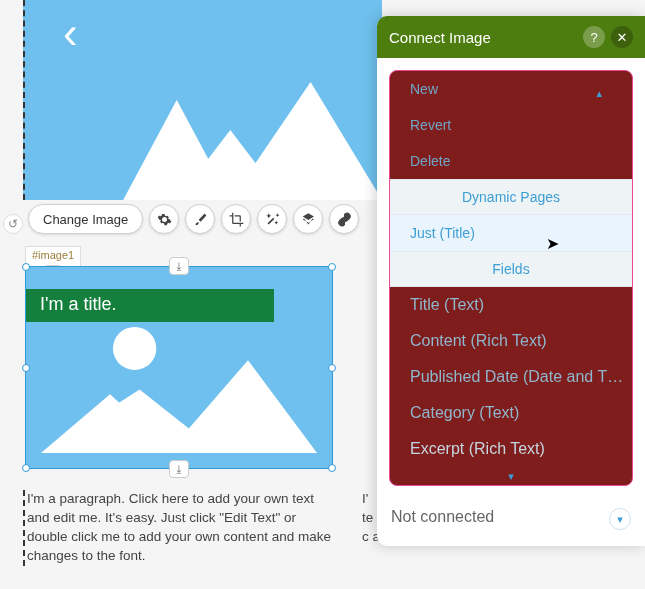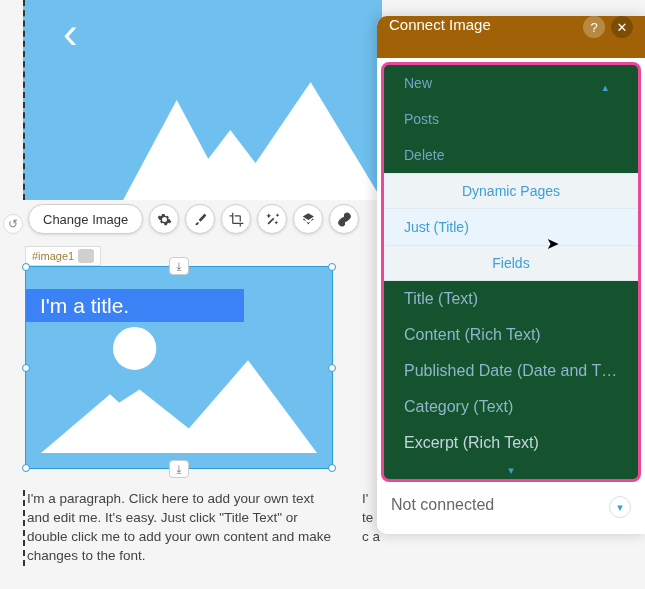--- a/index.html
+++ b/index.html
@@ -9,48 +9,48 @@
   .canvas { position: absolute; left: 0; top: 0; width: 380px; height: 589px; }
   .hero { position: absolute; left: 23px; top: 0; width: 357px; height: 200px; background: #6fc0ee; overflow: hidden; border-left: 2px dashed #333; box-sizing: content-box; }
   .hero-chevron { position: absolute; left: 38px; top: 8px; color: #fff; font-size: 44px; font-weight: 200; }
   .hero-mountains { position: absolute; bottom: 0; left: 0; width: 100%; height: 140px; }
 
   .toolbar { position: absolute; left: 28px; top: 204px; display: flex; align-items: center; gap: 6px; z-index: 5; }
   .btn-change { background: #fff; border: 1px solid #d0d0d0; border-radius: 18px; height: 30px; padding: 0 14px; font-size: 13px; color: #333; box-shadow: 0 1px 3px rgba(0,0,0,.12); cursor: pointer; }
   .tool-circle { width: 30px; height: 30px; border-radius: 50%; background: #fff; border: 1px solid #d0d0d0; box-shadow: 0 1px 3px rgba(0,0,0,.12); display: flex; align-items: center; justify-content: center; color: #444; cursor: pointer; }
   .tool-circle svg { width: 15px; height: 15px; }
 
-  .element-tag { position: absolute; left: 25px; top: 246px; background: rgba(255,255,255,.85); border: 1px solid #ddd; font-size: 11px; color: #9b7f3c; padding: 2px 6px; display:flex; align-items:center; gap:4px; }
+  .element-tag { position: absolute; left: 25px; top: 246px; background: rgba(255,255,255,.85); border: 1px solid #ddd; font-size: 11px; color: #9b7f3c; padding: 2px 6px; display:flex; align-items:center; gap:4px;flex-direction:column; }
   .element-tag .cloud { width:16px; height:14px; background:#d0d0d0; border-radius:3px; display:inline-block; }
 
   .selected-img { position: absolute; left: 25px; top: 266px; width: 308px; height: 203px; background: #6fc0ee; border: 1px solid #2e9bd6; }
-  .selected-img .title-bar { position: absolute; left: 0; top: 22px; width: 218px; height: 33px; background: #3b82f6; color:#fff; font-size: 21px; padding: 5px 14px; }
+  .selected-img .title-bar { position: absolute; left: 0; top: 22px; width: 248px; height: 33px; background: #15803d; color:#fff; font-size: 18px; padding: 5px 14px; }
   .selected-img .mount-wrap { position:absolute; left: 15px; top: 15px; right:15px; bottom:15px; }
   .selected-img .mount-wrap svg { width:100%; height:100%; }
 
   .sel-handle { position: absolute; width: 8px; height: 8px; background:#fff; border:1px solid #2e9bd6; border-radius:50%; }
   .h-tl{left:-4px;top:-4px}.h-tr{right:-4px;top:-4px}.h-bl{left:-4px;bottom:-4px}.h-br{right:-4px;bottom:-4px}
   .h-t{left:50%;top:-4px;margin-left:-4px}.h-b{left:50%;bottom:-4px;margin-left:-4px}
   .h-l{left:-4px;top:50%;margin-top:-4px}.h-r{right:-4px;top:50%;margin-top:-4px}
   .stretch-btn { position:absolute; left:50%; margin-left:-10px; width:20px; height:18px; background:#fff; border:1px solid #ccc; border-radius:4px; display:flex; align-items:center; justify-content:center; font-size:11px; color:#666; }
 
   .para { position:absolute; left:25px; top:490px; width: 310px; font-size: 13.5px; color:#444; line-height:1.4; border-left: 2px dashed #333; padding-left: 2px; margin-left:-2px; }
   .para2 { position:absolute; left:362px; top:490px; width: 20px; font-size:13.5px; color:#444; line-height:1.4; overflow:hidden; white-space:normal; }
 
   .history-btn { position:absolute; left:3px; top:214px; width:20px; height:20px; border-radius:50%; background:#fff; border:1px solid #ddd; display:flex; align-items:center; justify-content:center; color:#888; font-size:12px; }
 
   
   .panel { position:absolute; right:0; top:16px; width: 268px; background:#fff; border-radius:10px 0 0 10px; box-shadow: -2px 0 14px rgba(0,0,0,.18); overflow:hidden; }
-  .panel-head { background:#a16207; height:42px; display:flex; align-items:flex-start; padding:0 12px; color:#fff; }
+  .panel-head { background:#4d7c0f; height:42px; display:flex; align-items:center; padding:0 12px; color:#fff; }
   .panel-head .title { flex:1; font-size:15px; font-weight:400; }
   .head-btn { width:22px; height:22px; border-radius:50%; display:flex; align-items:center; justify-content:center; font-size:13px; margin-left:6px; cursor:pointer; }
   .help-btn { background: rgba(255,255,255,.25); color:#fff; }
   .close-btn { background: rgba(0,0,0,.22); color:#fff; }
 
-  .dropdown-card { margin:4px; border:3px solid #ec4899; border-radius:8px; background:#14532d; overflow:hidden; }
+  .dropdown-card { margin:12px; border:1px solid #ec4899; border-radius:8px; background:#7f1d1d; overflow:hidden; }
   .dd-item { height:36px; display:flex; align-items:center; padding:0 20px; font-size:14px; color:#6fa6c7; cursor:pointer; }
   .dd-item.highlight { background:#e9f4fc; color:#3d9fd4; }
   .dd-section { height:36px; display:flex; align-items:center; justify-content:center; font-size:14px; color:#3d9fd4; background:#eef3f6; border-top:1px solid #e3e8ee; border-bottom:1px solid #e3e8ee; }
   .dd-field { height:36px; display:flex; align-items:center; padding:0 20px; font-size:16px; color:#8fb6cc; cursor:pointer; white-space:nowrap; overflow:hidden; text-overflow:ellipsis; }
   .dd-field.disabled { color:#c5d6e0;text-align:right; }
   .dd-scroll-down { height:18px; display:flex; align-items:center; justify-content:center; color:#3d9fd4; font-size:11px; }
   .dd-collapse { position:absolute; right:30px; top:16px; color:#3d9fd4; font-size:11px; }
 
   .panel-footer { display:flex; padding: 10px 14px 16px; gap: 38px; }
   .footer-text { flex:1; font-size:16px; color:#666; }
@@ -128,37 +128,37 @@
     <span class="sel-handle h-bl"></span>
     <span class="sel-handle h-br"></span>
     <span class="sel-handle h-t"></span>
     <span class="sel-handle h-b"></span>
     <span class="sel-handle h-l"></span>
     <span class="sel-handle h-r"></span>
     <div class="stretch-btn" style="top:-10px">⤓</div>
     <div class="stretch-btn" style="bottom:-10px">⤓</div>
   </div>
 
-  <div class="para">I'm a paragraph. Click here to add your own text and edit me. It's easy. Just click "Title Text" or double click me to add your own content and make changes to the font.</div>
+  <div class="para">I'm a paragraph. Click here to add your own text and edit me. It's easy. Just click "Edit Text" or double click me to add your own content and make changes to the font.</div>
   <div class="para2">I' te c a</div>
 </div>
 
 <div class="panel">
   <div class="panel-head">
     <div class="title">Connect Image</div>
     <div class="head-btn help-btn">?</div>
     <div class="head-btn close-btn">✕</div>
   </div>
 
   <div class="dropdown-card" style="position:relative">
     <div class="dd-item">
       <span>New</span>
       <span class="dd-collapse">▴</span>
     </div>
-    <div class="dd-item">Posts</div>
+    <div class="dd-item">Revert</div>
     <div class="dd-item">Delete</div>
 
     <div class="dd-section">Dynamic Pages</div>
     <div class="dd-item highlight">Just (Title)</div>
     <div class="dd-section">Fields</div>
 
     <div class="dd-field">Title (Text)</div>
     <div class="dd-field">Content (Rich Text)</div>
     <div class="dd-field">Published Date (Date and T…</div>
     <div class="dd-field">Category (Text)</div>

